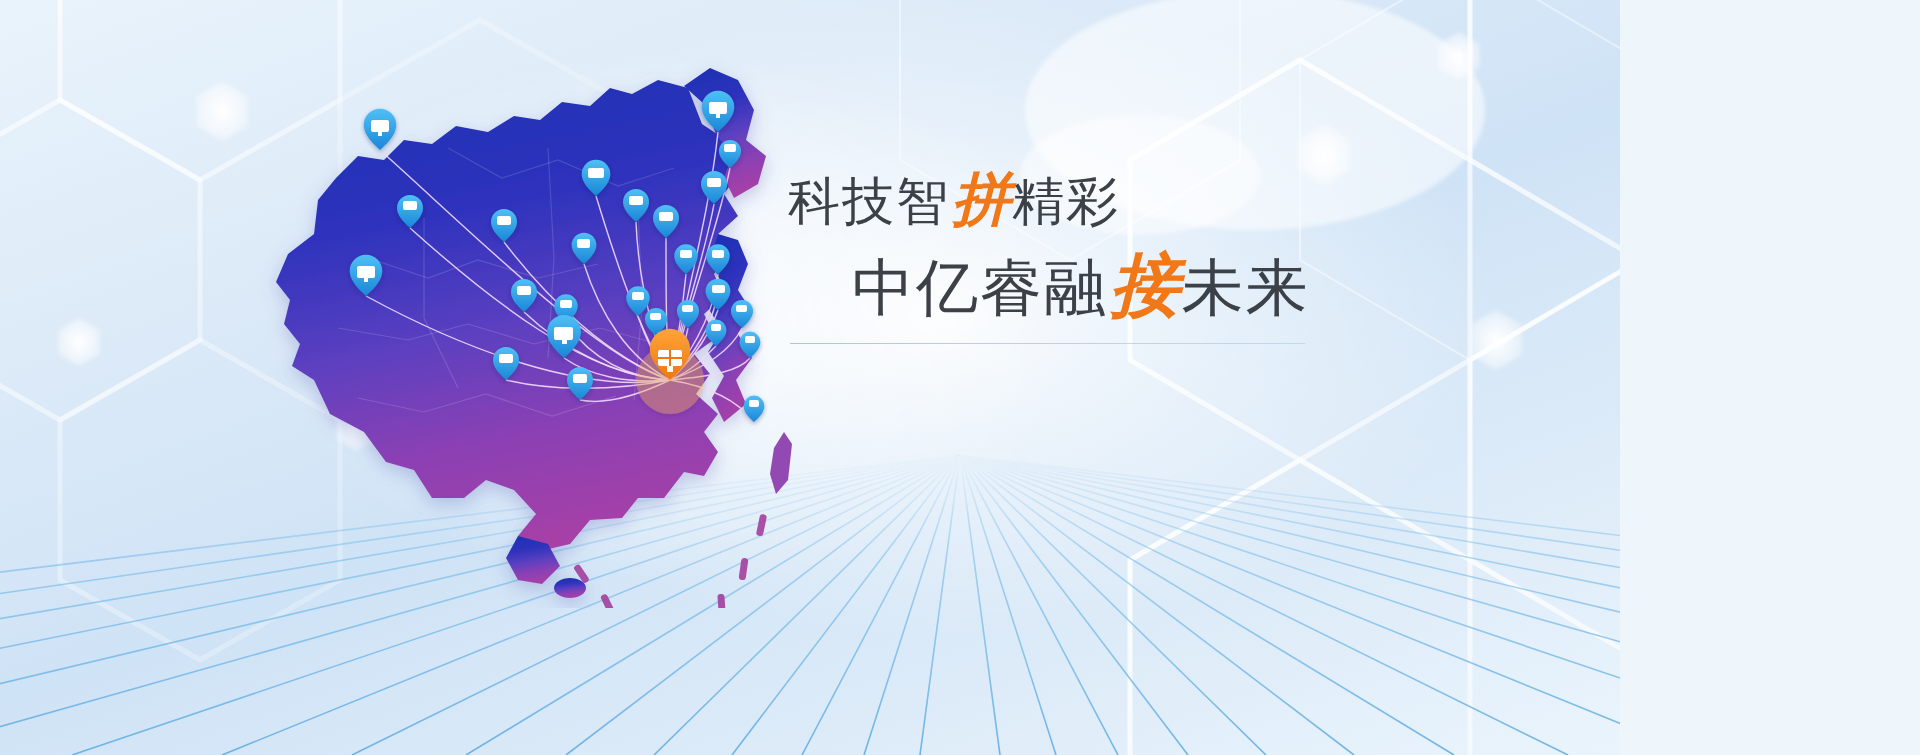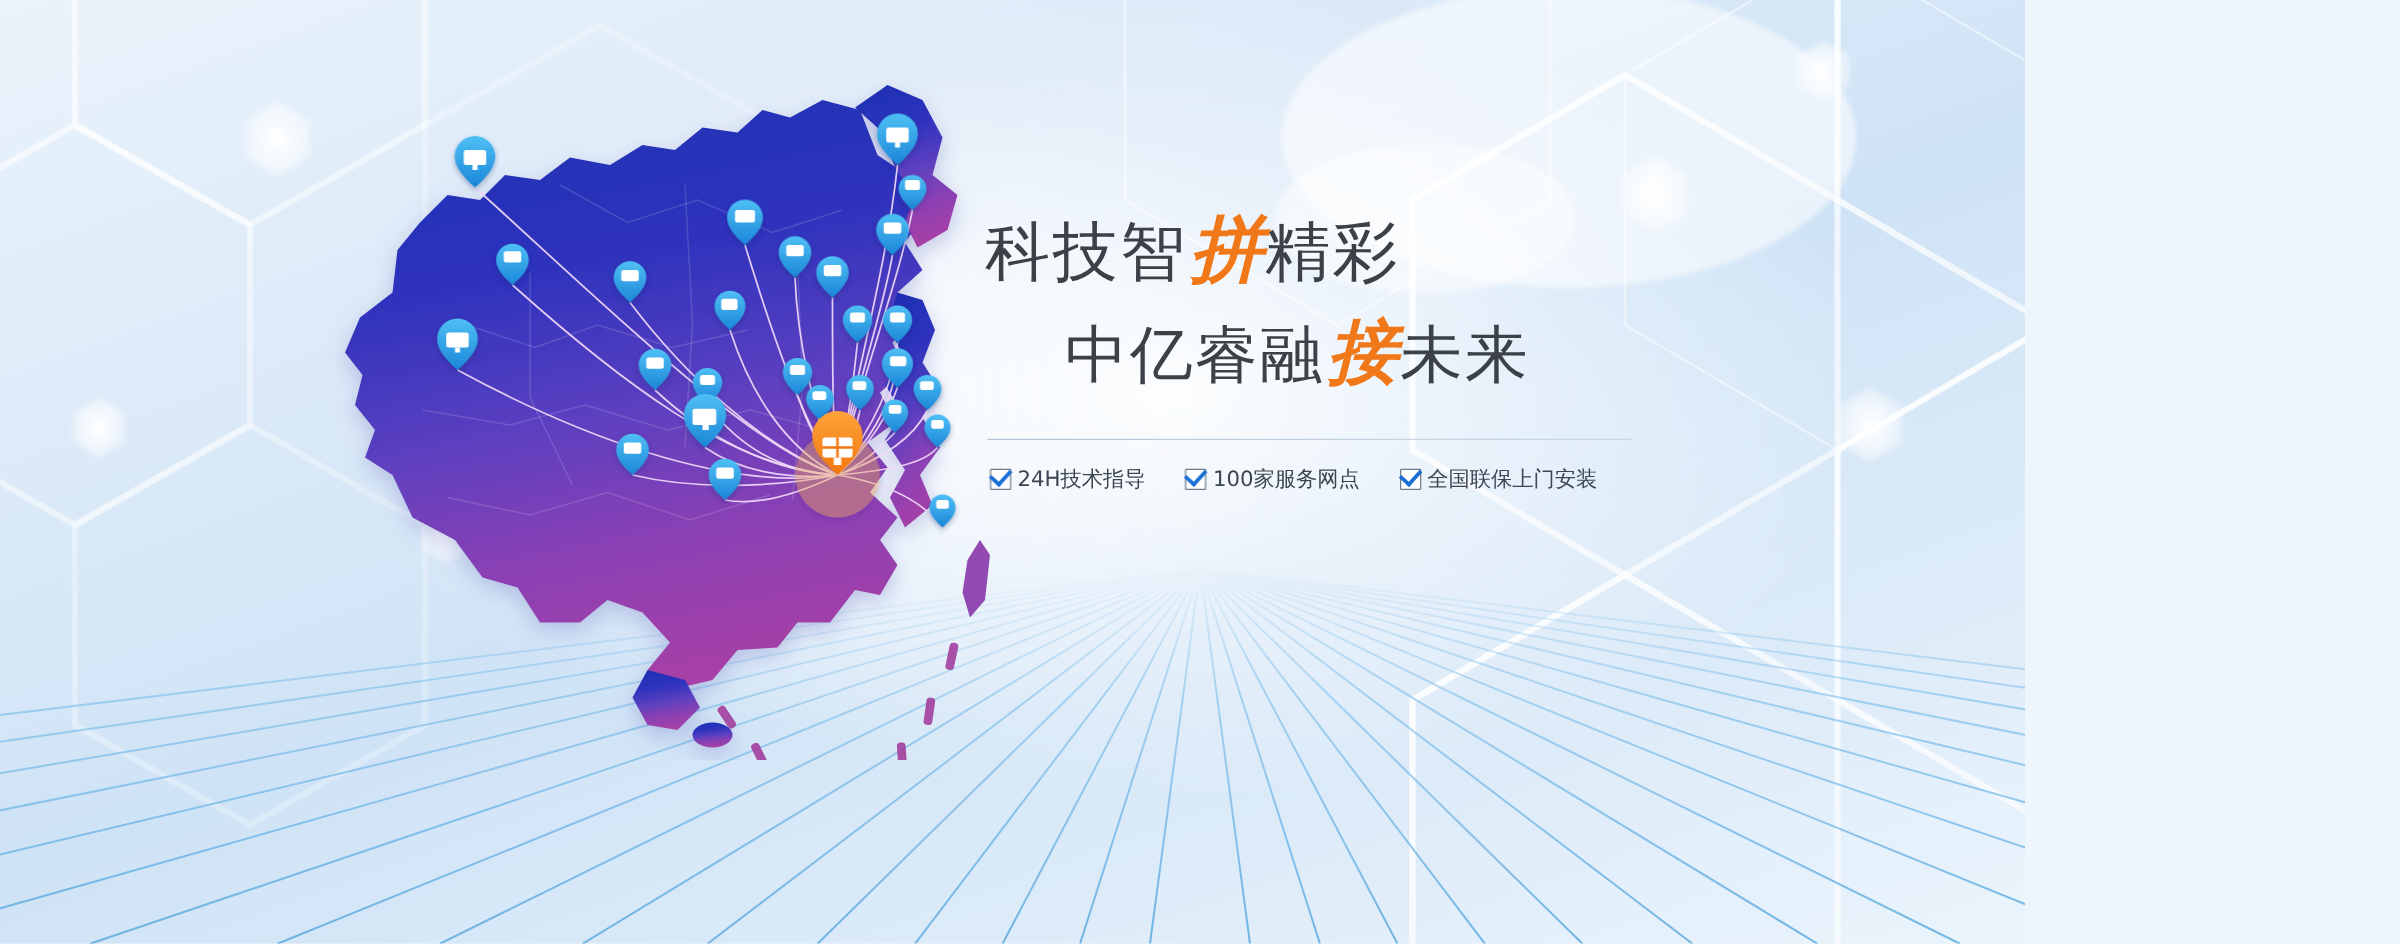--- a/index.html
+++ b/index.html
@@ -46,22 +46,22 @@
     color:#3c4148;
     letter-spacing:2px;
     white-space:nowrap;
     font-family:"DejaVu Sans","Liberation Sans",sans-serif;
   }
   .line1{
     font-size:52px;line-height:62px;font-weight:400;
     padding-left:8px;
   }
   .line2{
-    font-size:50px;line-height:89px;font-weight:400;
-    padding-left:72px;margin-top:5px;
+    font-size:62px;line-height:67px;font-weight:400;
+    padding-left:72px;margin-top:19px;
   }
   .accent{
     color:#f07818;
     font-weight:bold;
     font-style:italic;
     font-size:1.12em;
     font-family:"DejaVu Serif","Liberation Serif",serif;
     letter-spacing:0;
     padding:0 2px;
   }
@@ -507,29 +507,15 @@
   <div class="textblock">
     <div class="headline line1">
       <span>科技智</span><span class="accent">拼</span><span>精彩</span>
     </div>
     <div class="headline line2">
       <span>中亿睿融</span><span class="accent">接</span><span>未来</span>
     </div>
 
     <div class="divider"></div>
 
-    <div class="features">
-      <div class="feature">
-        <span class="ck"></span>
-        <span>24H技术指导</span>
-      </div>
-      <div class="feature">
-        <span class="ck"></span>
-        <span>100家服务网点</span>
-      </div>
-      <div class="feature">
-        <span class="ck"></span>
-        <span>全国联保上门安装</span>
-      </div>
-    </div>
   </div>
 
 </div>
 
 </body></html>

